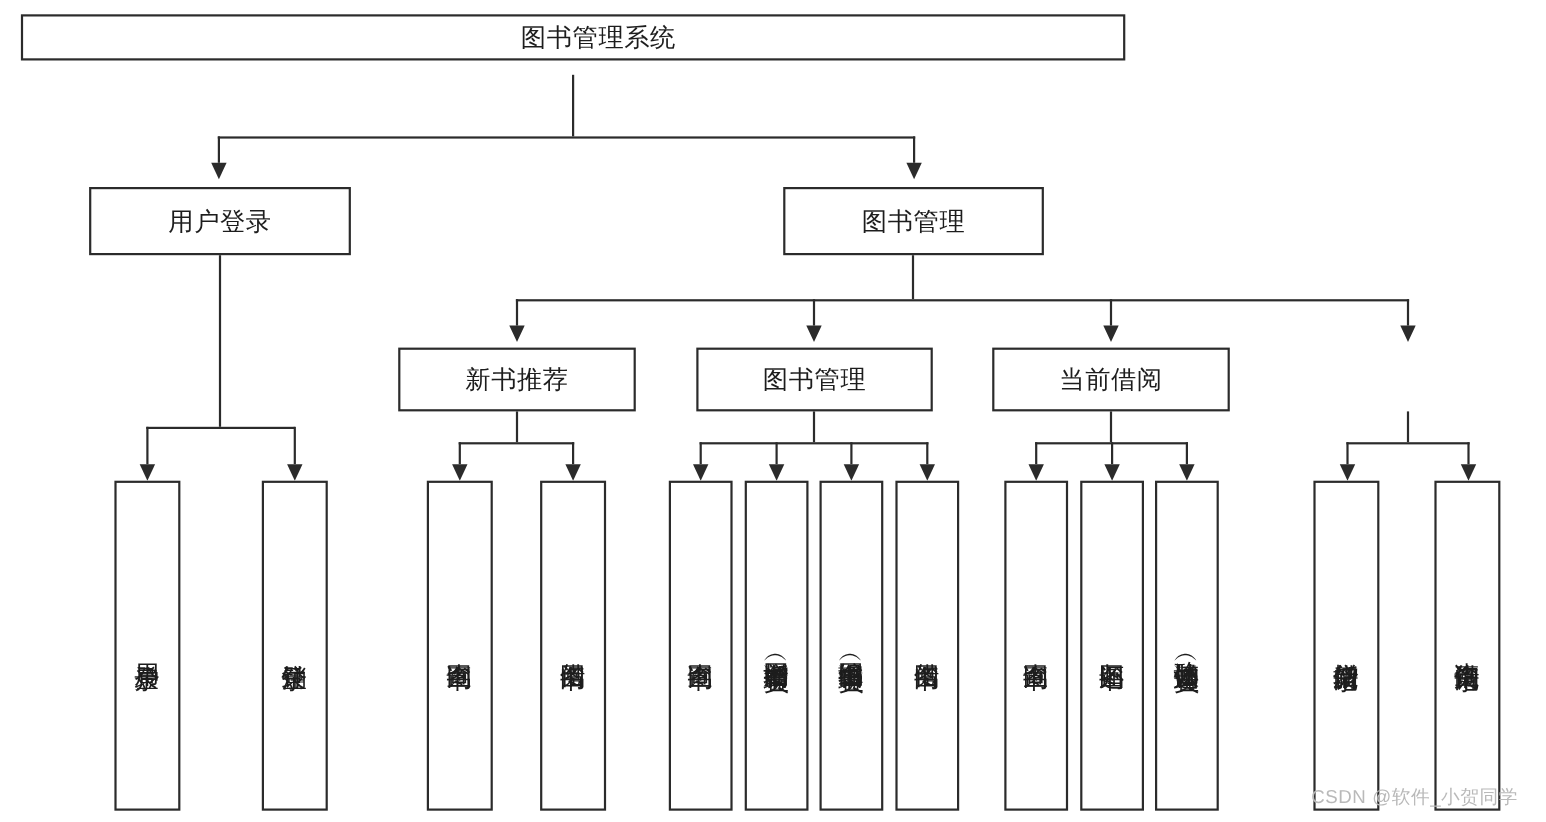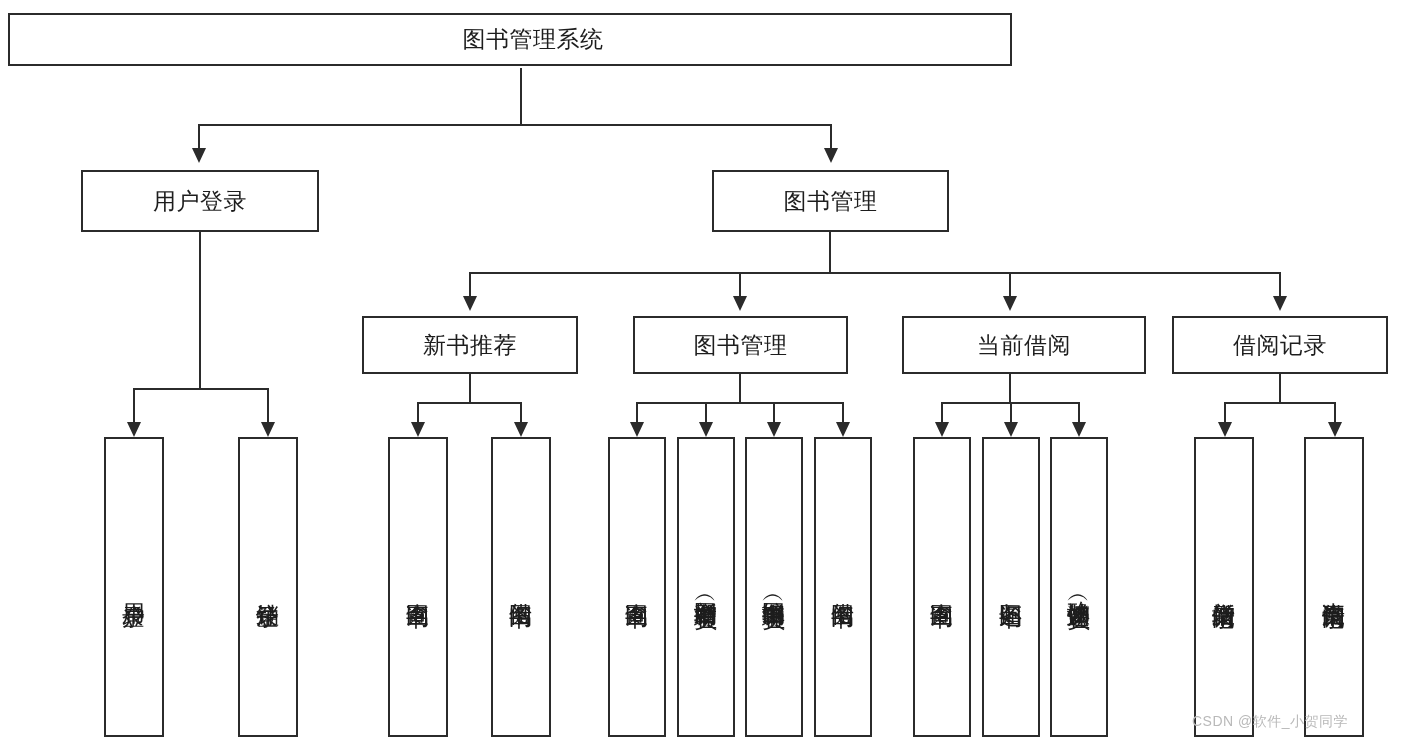--- a/index.html
+++ b/index.html
@@ -57,31 +57,31 @@
     position: absolute;
     width: 0;
     height: 0;
     border-left: 7px solid transparent;
     border-right: 7px solid transparent;
     border-top: 15px solid #2b2b2b;
   }
   .watermark {
     position: absolute;
     color: #b9b9b9;
-    font-size: 14px;
+    font-size: 17px;
     white-space: nowrap;
     letter-spacing: 0.5px;
   }
 </style>
 </head>
 <body>
 
 <div id="canvas">
 
-  <div class="node node-root node-h" style="left:8px; top:13px; width:1004px; height:53px;padding-left:46px;">
+  <div class="node node-root node-h" style="left:19px; top:13px; width:1004px; height:42px;padding-left:46px;">
     <span class="label">图书管理系统</span>
   </div>
 
   <div class="vline" style="left:520px; top:68px; width:2px; height:56px;"></div>
 
   <div class="hline" style="left:198px; top:124px; width:634px; height:2px;"></div>
 
   <div class="vline" style="left:198px; top:124px; width:2px; height:24px;"></div>
   <div class="arrow" style="left:192px; top:148px;"></div>
   <div class="vline" style="left:830px; top:124px; width:2px; height:24px;"></div>
@@ -112,25 +112,22 @@
   <div class="arrow" style="left:1003px; top:296px;"></div>
   <div class="vline" style="left:1279px; top:272px; width:2px; height:24px;"></div>
   <div class="arrow" style="left:1273px; top:296px;"></div>
 
   <div class="node node-l3 node-h" style="left:362px; top:316px; width:216px; height:58px;">
     <span class="label">新书推荐</span>
   </div>
   <div class="node node-l3 node-h" style="left:633px; top:316px; width:215px; height:58px;">
     <span class="label">图书管理</span>
   </div>
-  <div class="node node-l3 node-h" style="left:902px; top:316px; width:244px; height:58px;">
+  <div class="node node-l3 node-h" style="left:902px; top:316px; width:216px; height:58px;">
     <span class="label">当前借阅</span>
-  </div>
-  <div class="node node-l3 node-h" style="left:1172px; top:316px; width:216px; height:58px;">
-    <span class="label">借阅记录</span>
   </div>
 
   <div class="vline" style="left:469px; top:374px; width:2px; height:28px;"></div>
   <div class="hline" style="left:417px; top:402px; width:105px; height:2px;"></div>
   <div class="vline" style="left:417px; top:402px; width:2px; height:20px;"></div>
   <div class="arrow" style="left:411px; top:422px;"></div>
   <div class="vline" style="left:520px; top:402px; width:2px; height:20px;"></div>
   <div class="arrow" style="left:514px; top:422px;"></div>
 
   <div class="vline" style="left:739px; top:374px; width:2px; height:28px;"></div>

